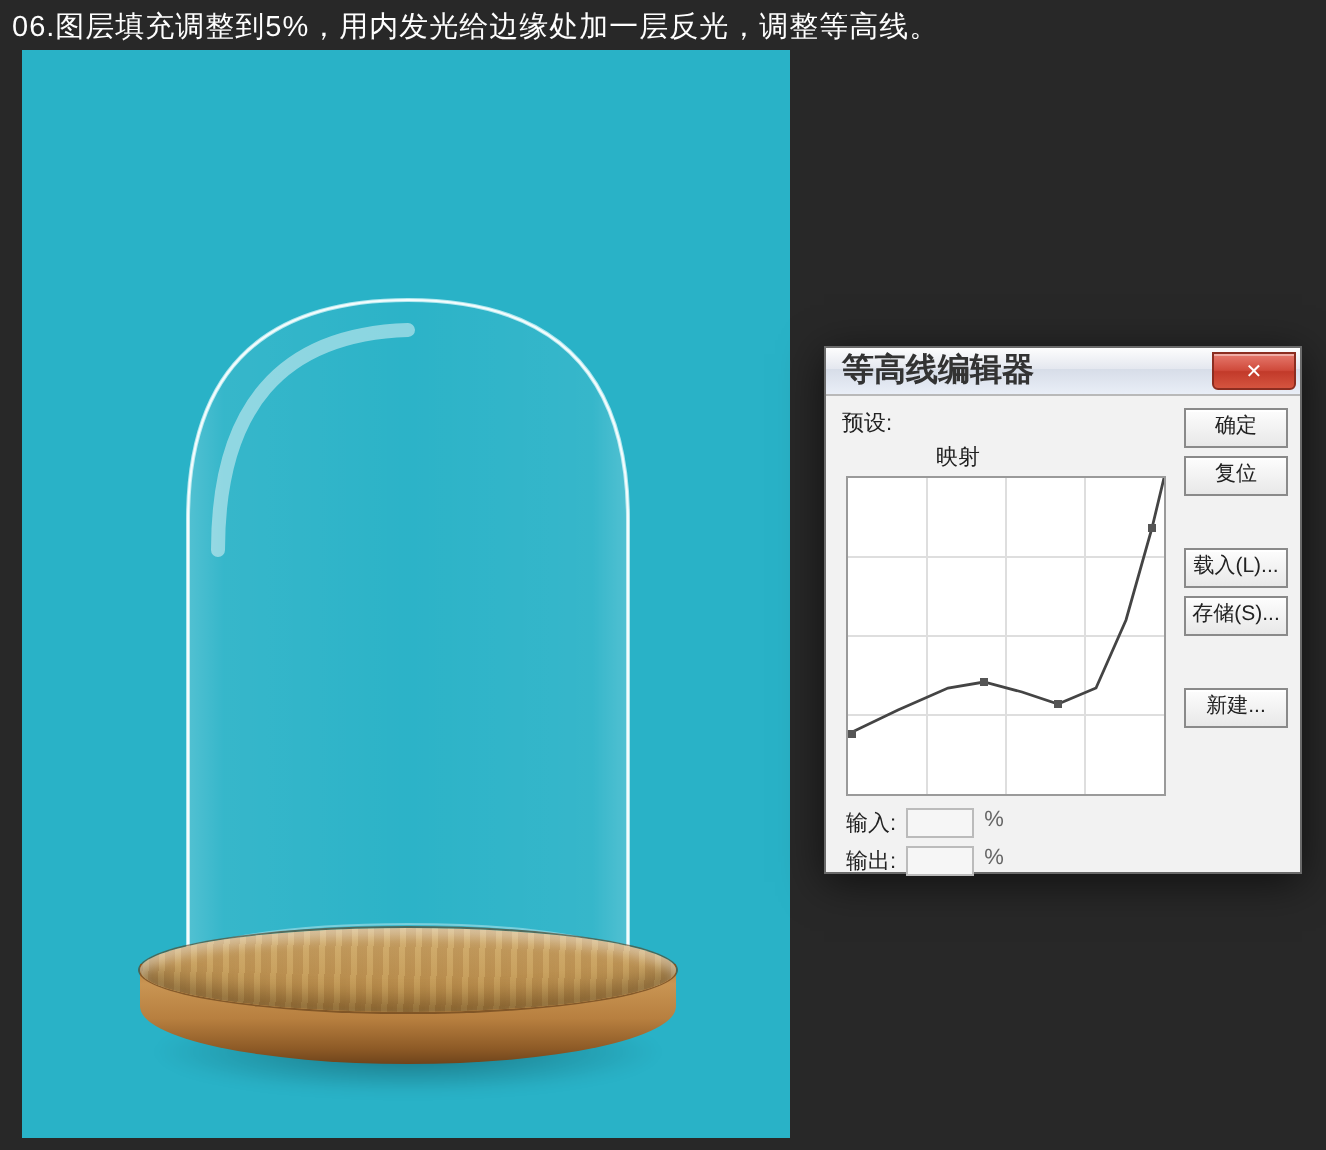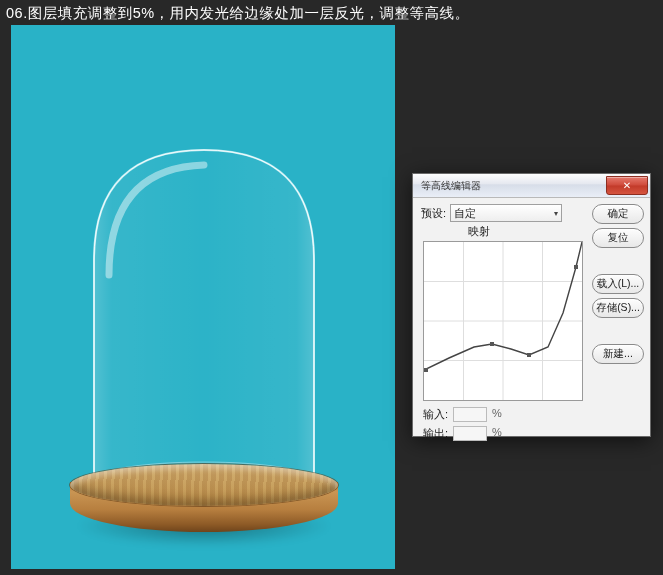--- a/index.html
+++ b/index.html
@@ -120,21 +120,21 @@
   .title-bar {
     display: flex;
     align-items: center;
     justify-content: space-between;
     height: 23px;
     padding: 0 2px 0 8px;
     background: linear-gradient(to bottom, #fdfdfd, #e4e7ef 45%, #d7dde8 46%, #e9eef7);
     border-bottom: 1px solid #b9b9b9;
   }
 
-  .title-bar .title { font-size: 10px; color: #333; }
+  .title-bar .title { font-size: 16px; color: #333; font-weight: bold; }
 
   .close-btn {
     width: 40px;
     height: 17px;
     background: linear-gradient(to bottom, #e67a6e, #cf4a3b 48%, #c23a2a 52%, #d5543f);
     border: 1px solid #8c2d20;
     border-radius: 0 0 3px 3px;
     display: flex;
     align-items: center;
     justify-content: center;
@@ -145,21 +145,20 @@
 
   .dlg-body {
     position: relative;
     padding: 6px 6px 6px 8px;
     height: calc(100% - 23px);
     box-sizing: border-box;
   }
 
   .row {
     display: flex;
-    align-items: center;
     gap: 4px;
     margin-bottom: 0;
   }
 
   .row label { white-space: nowrap; }
 
   .preset-select {
     width: 112px;
     height: 18px;
     border: 1px solid #a0a0a0;
@@ -188,21 +187,21 @@
 
   .right-buttons .gap { height: 18px; }
 
   .w-btn {
     height: 18px;
     border: 1px solid #8a8a8a;
     background: linear-gradient(#fdfdfd, #e8e8e8);
     font-size: 10.5px;
     text-align: center;
     line-height: 16px;
-    border-radius: 10px;
+    border-radius: 0;
     box-shadow: inset 0 1px 0 #fff;
   }
 
   .mapping {
     position: relative;
     margin-top: 2px;
   }
 
   .mapping-label {
     margin-bottom: 2px;
@@ -292,24 +291,20 @@
     <div class="title-bar">
       <span class="title">等高线编辑器</span>
       <div class="close-btn">
         <span>✕</span>
       </div>
     </div>
 
     <div class="dlg-body">
       <div class="row">
         <label>预设:</label>
-        <div class="preset-select">
-          <span>自定</span>
-          <span class="chev">▾</span>
-        </div>
       </div>
 
       <div class="mapping">
         <div class="mapping-label">映射</div>
         <div class="curve-box">
           <svg width="158" height="158" viewBox="0 0 158 158">
             <g stroke="#dedede" stroke-width="1">
               <line x1="39.5" y1="0" x2="39.5" y2="158"></line>
               <line x1="79" y1="0" x2="79" y2="158"></line>
               <line x1="118.5" y1="0" x2="118.5" y2="158"></line>

